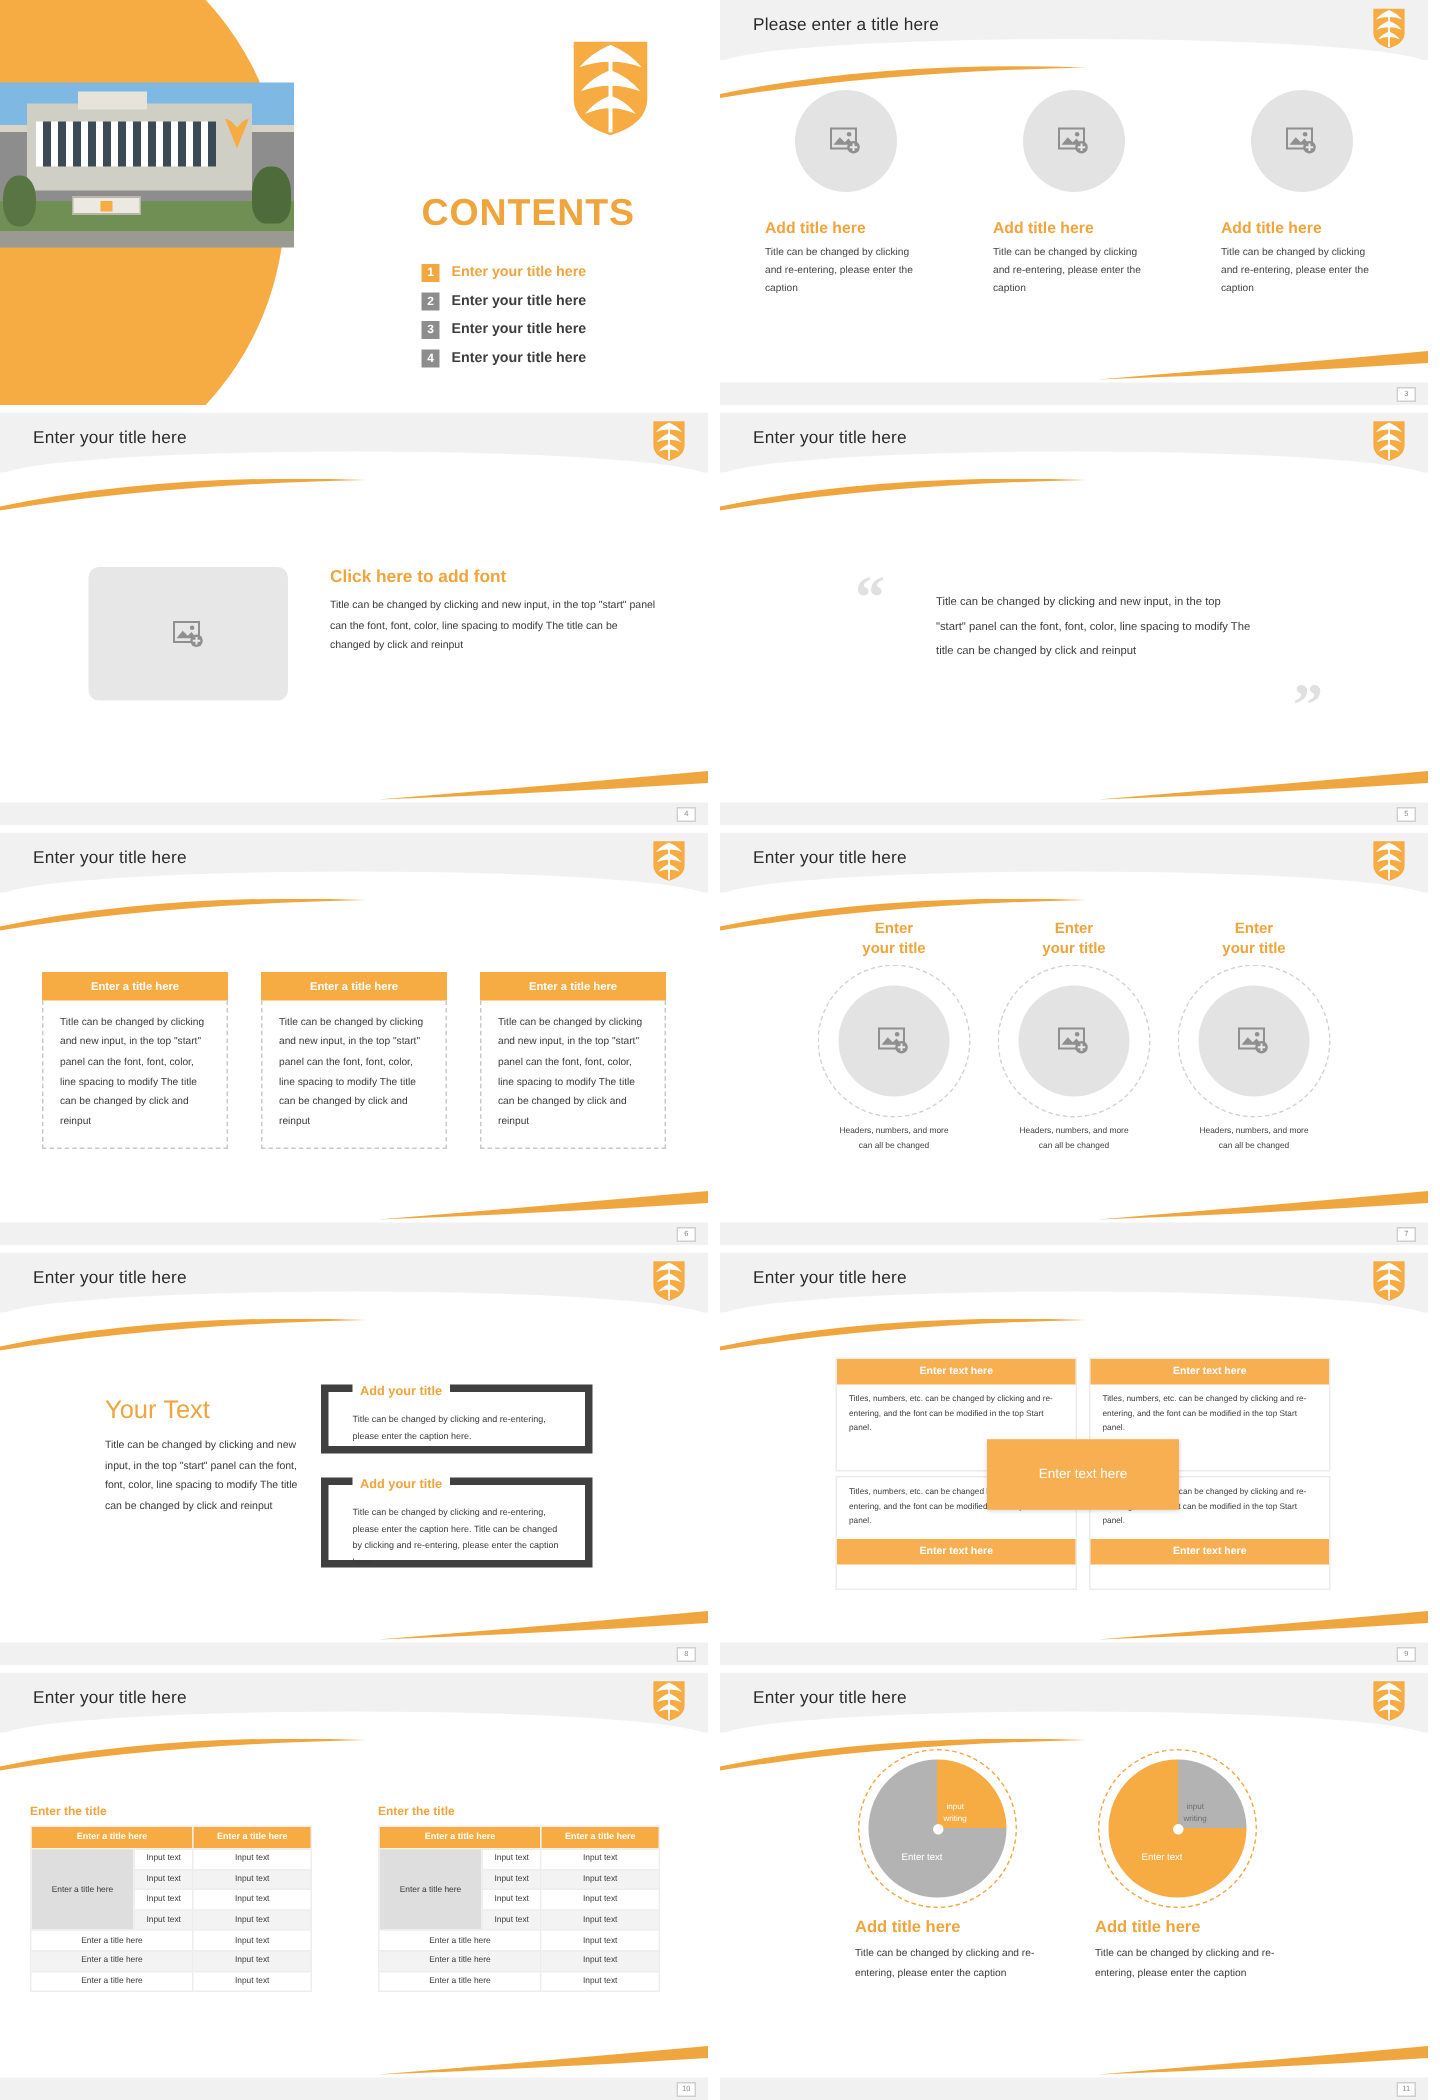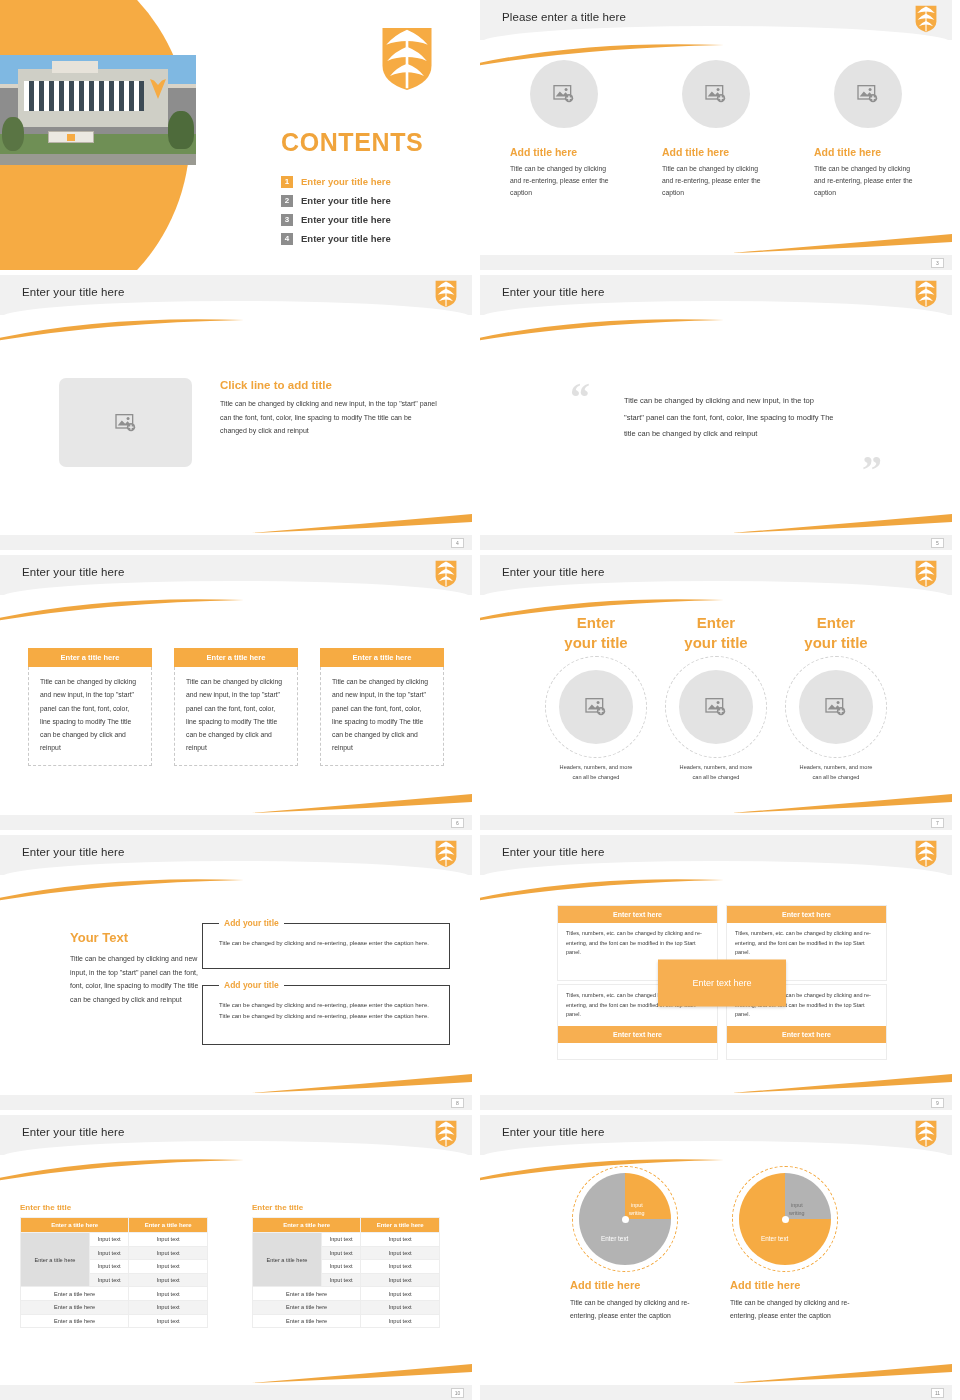--- a/index.html
+++ b/index.html
@@ -110,29 +110,29 @@
 
   
   .circ3 { position:absolute; left:0; top:58px; width:100%; display:flex;
         justify-content:center; gap:14px; }
   .c3 { width:106px; text-align:center; position:relative; }
   .c3 .ring { width:102px; height:102px; border-radius:50%;
         border:1px dashed #d2d2d2; margin:0 auto; display:flex;
         align-items:center; justify-content:center; }
   .c3 .inner { width:74px; height:74px; border-radius:50%; background:#e3e3e3;
         display:flex; align-items:center; justify-content:center; }
-  .c3 h3 { font-size:15px; color:#F0A43C; font-weight:bold; line-height:1.3;
+  .c3 h3 { font-size:10px; color:#F0A43C; font-weight:bold; line-height:1.3;
         margin-bottom:4px; position:relative; z-index:3; }
   .c3 p { font-size:5.6px; color:#444; line-height:1.7; margin-top:5px; }
 
   
   .yt { position:absolute; left:70px; top:95px; width:130px; }
-  .yt h2 { font-size:13px; color:#F0A43C; font-weight:bold; margin-bottom:7px; }
+  .yt h2 { font-size:17px; color:#F0A43C; font-weight:normal; margin-bottom:7px; }
   .yt p { font-size:7px; color:#3b3b3b; line-height:1.95; }
-  .addbox { position:absolute; left:202px; width:248px; border:1px solid #404040; }
+  .addbox { position:absolute; left:214px; width:181px; border:5px solid #404040; }
   .addbox.b1 { top:88px; height:46px; }
   .addbox.b2 { top:150px; height:60px; }
   .addbox h4 { position:absolute; left:16px; top:-6px; background:#fff; padding:0 5px;
         font-size:8.5px; color:#F0A43C; font-weight:bold; }
   .addbox p { margin:14px 11px 0 16px; font-size:6px; color:#3b3b3b; line-height:1.85; }
 
   
   .quad { position:absolute; left:77px; top:70px; width:330px; height:155px; }
   .qcell { position:absolute; width:161px; height:76px; background:#fff;
         border:1px solid #ececec; }
@@ -297,21 +297,21 @@
       <svg width="250" height="22">
           <path d="M0 20 Q110 -4 250 1 Q110 4 2 22 Z" fill="#F0A63F"></path>
         </svg>
     </div>
     <div class="img-box">
       <svg class="ph-icon">
           <use href="#sym-photo"></use>
         </svg>
     </div>
     <div class="s3-text">
-      <h3>Click line to add title</h3>
+      <h3>Click here to add font</h3>
       <p>Title can be changed by clicking and new input, in the top "start" panel can the font, font, color, line spacing to modify The title can be changed by click and reinput</p>
     </div>
     <div class="swoosh-br">
       <svg width="220" height="20">
           <path d="M220 0 Q110 10 0 19 Q110 15 220 8 Z" fill="#F0A63F"></path>
         </svg>
     </div>
     <div class="footbar"></div>
     <div class="pagenum">4</div>
   </div>

